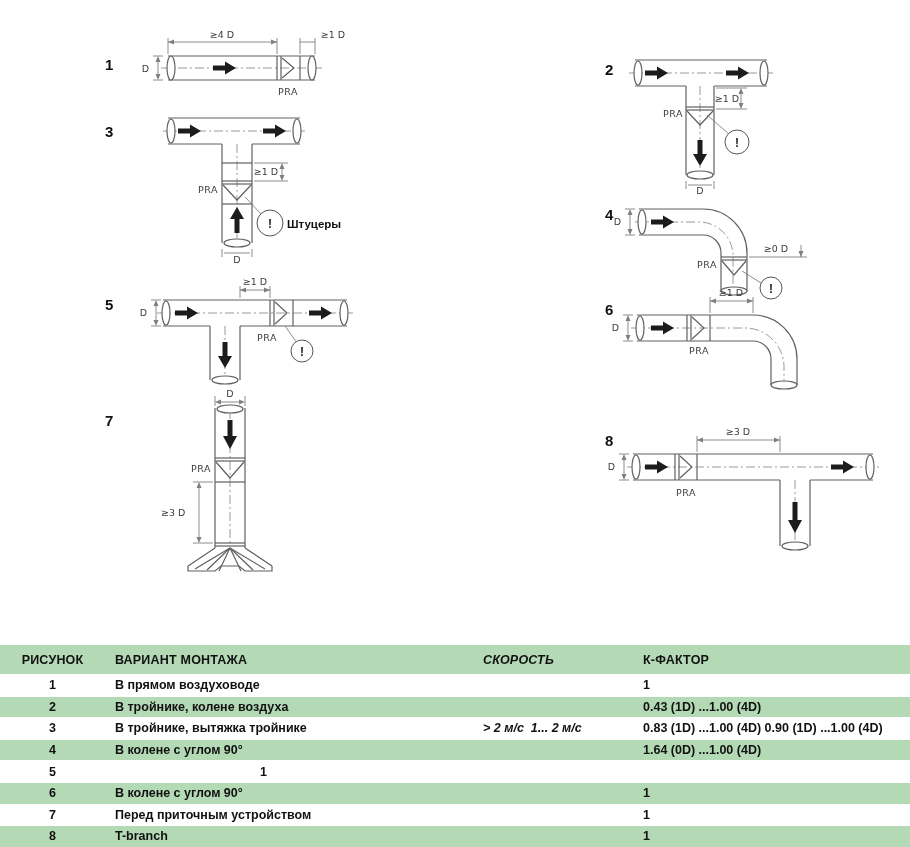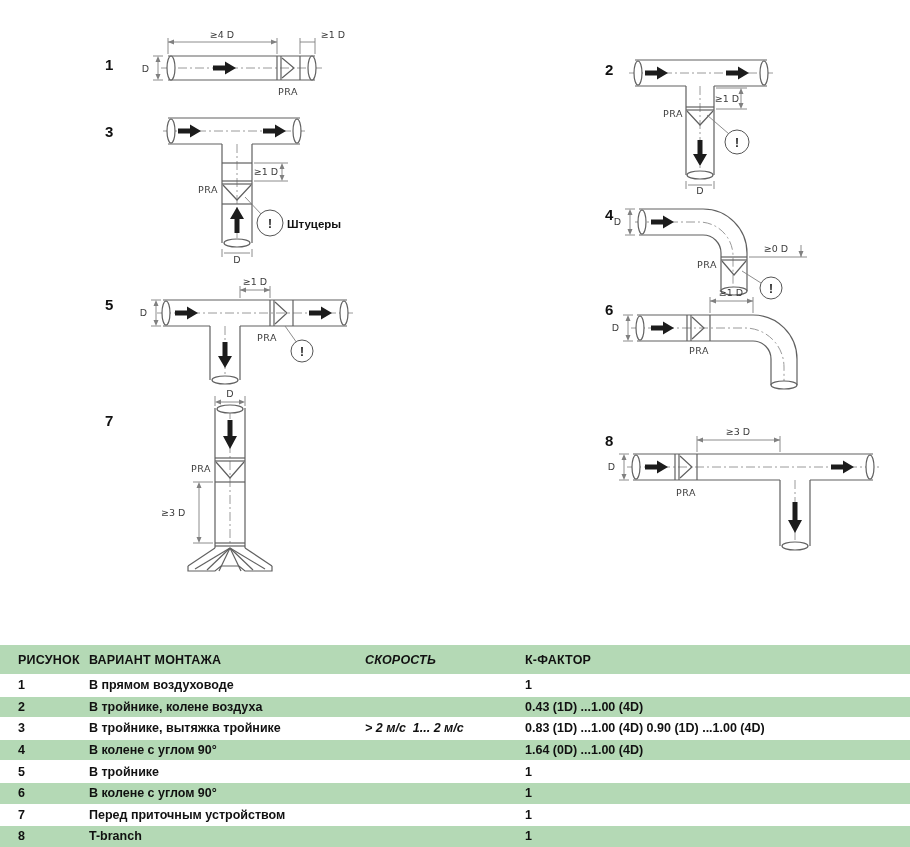--- a/index.html
+++ b/index.html
@@ -22,22 +22,22 @@
   .warntxt{font:bold 12px "Liberation Sans",sans-serif;fill:#222;}
   .note{font:bold 11.5px "Liberation Sans",sans-serif;fill:#111;}
   
   #ktable{position:absolute;left:0;top:645px;width:910px;color:#111;}
   .thead{display:flex;height:29px;align-items:center;background:var(--header-green,#b4d9b5);
          font-weight:bold;font-size:12.5px;letter-spacing:.2px;}
   .trow{display:flex;height:21.6px;align-items:center;font-weight:bold;font-size:12.5px;
         border-top:1px solid #fff;box-sizing:border-box;}
   .trow.green{background:var(--row-green,#b4d9b5);}
   .trow.white{background:#fff;}
-  .c1{width:89px;padding-left:18px;box-sizing:border-box;flex:none;white-space:pre;}
-  .c2{width:276px;box-sizing:border-box;flex:none;white-space:pre;}
+  .c1{width:100px;padding-left:5px;box-sizing:border-box;flex:none;white-space:pre;text-align:center;}
+  .c2{width:368px;box-sizing:border-box;flex:none;white-space:pre;margin-left:15px;}
   .c3{width:160px;box-sizing:border-box;flex:none;white-space:pre;font-style:italic;}
   .c4{flex:1;white-space:pre;}
 </style>
 </head>
 <body>
 
 <div id="page">
   <div id="diagrams">
 
     <svg class="fig" style="left:95px;top:25px" width="300" height="105" viewBox="0 0 300 105">
@@ -342,21 +342,20 @@
     <div class="c4">0.83 (1D) ...1.00 (4D) 0.90 (1D) ...1.00 (4D)</div>
   </div>
         <div class="trow green">
     <div class="c1">4</div>
     <div class="c2">В колене с углом 90°</div>
     <div class="c3"></div>
     <div class="c4">1.64 (0D) ...1.00 (4D)</div>
   </div>
         <div class="trow white">
     <div class="c1">5</div>
-    <div class="c2">В тройнике</div>
     <div class="c3"></div>
     <div class="c4">1</div>
   </div>
         <div class="trow green">
     <div class="c1">6</div>
     <div class="c2">В колене с углом 90°</div>
     <div class="c3"></div>
     <div class="c4">1</div>
   </div>
         <div class="trow white">

